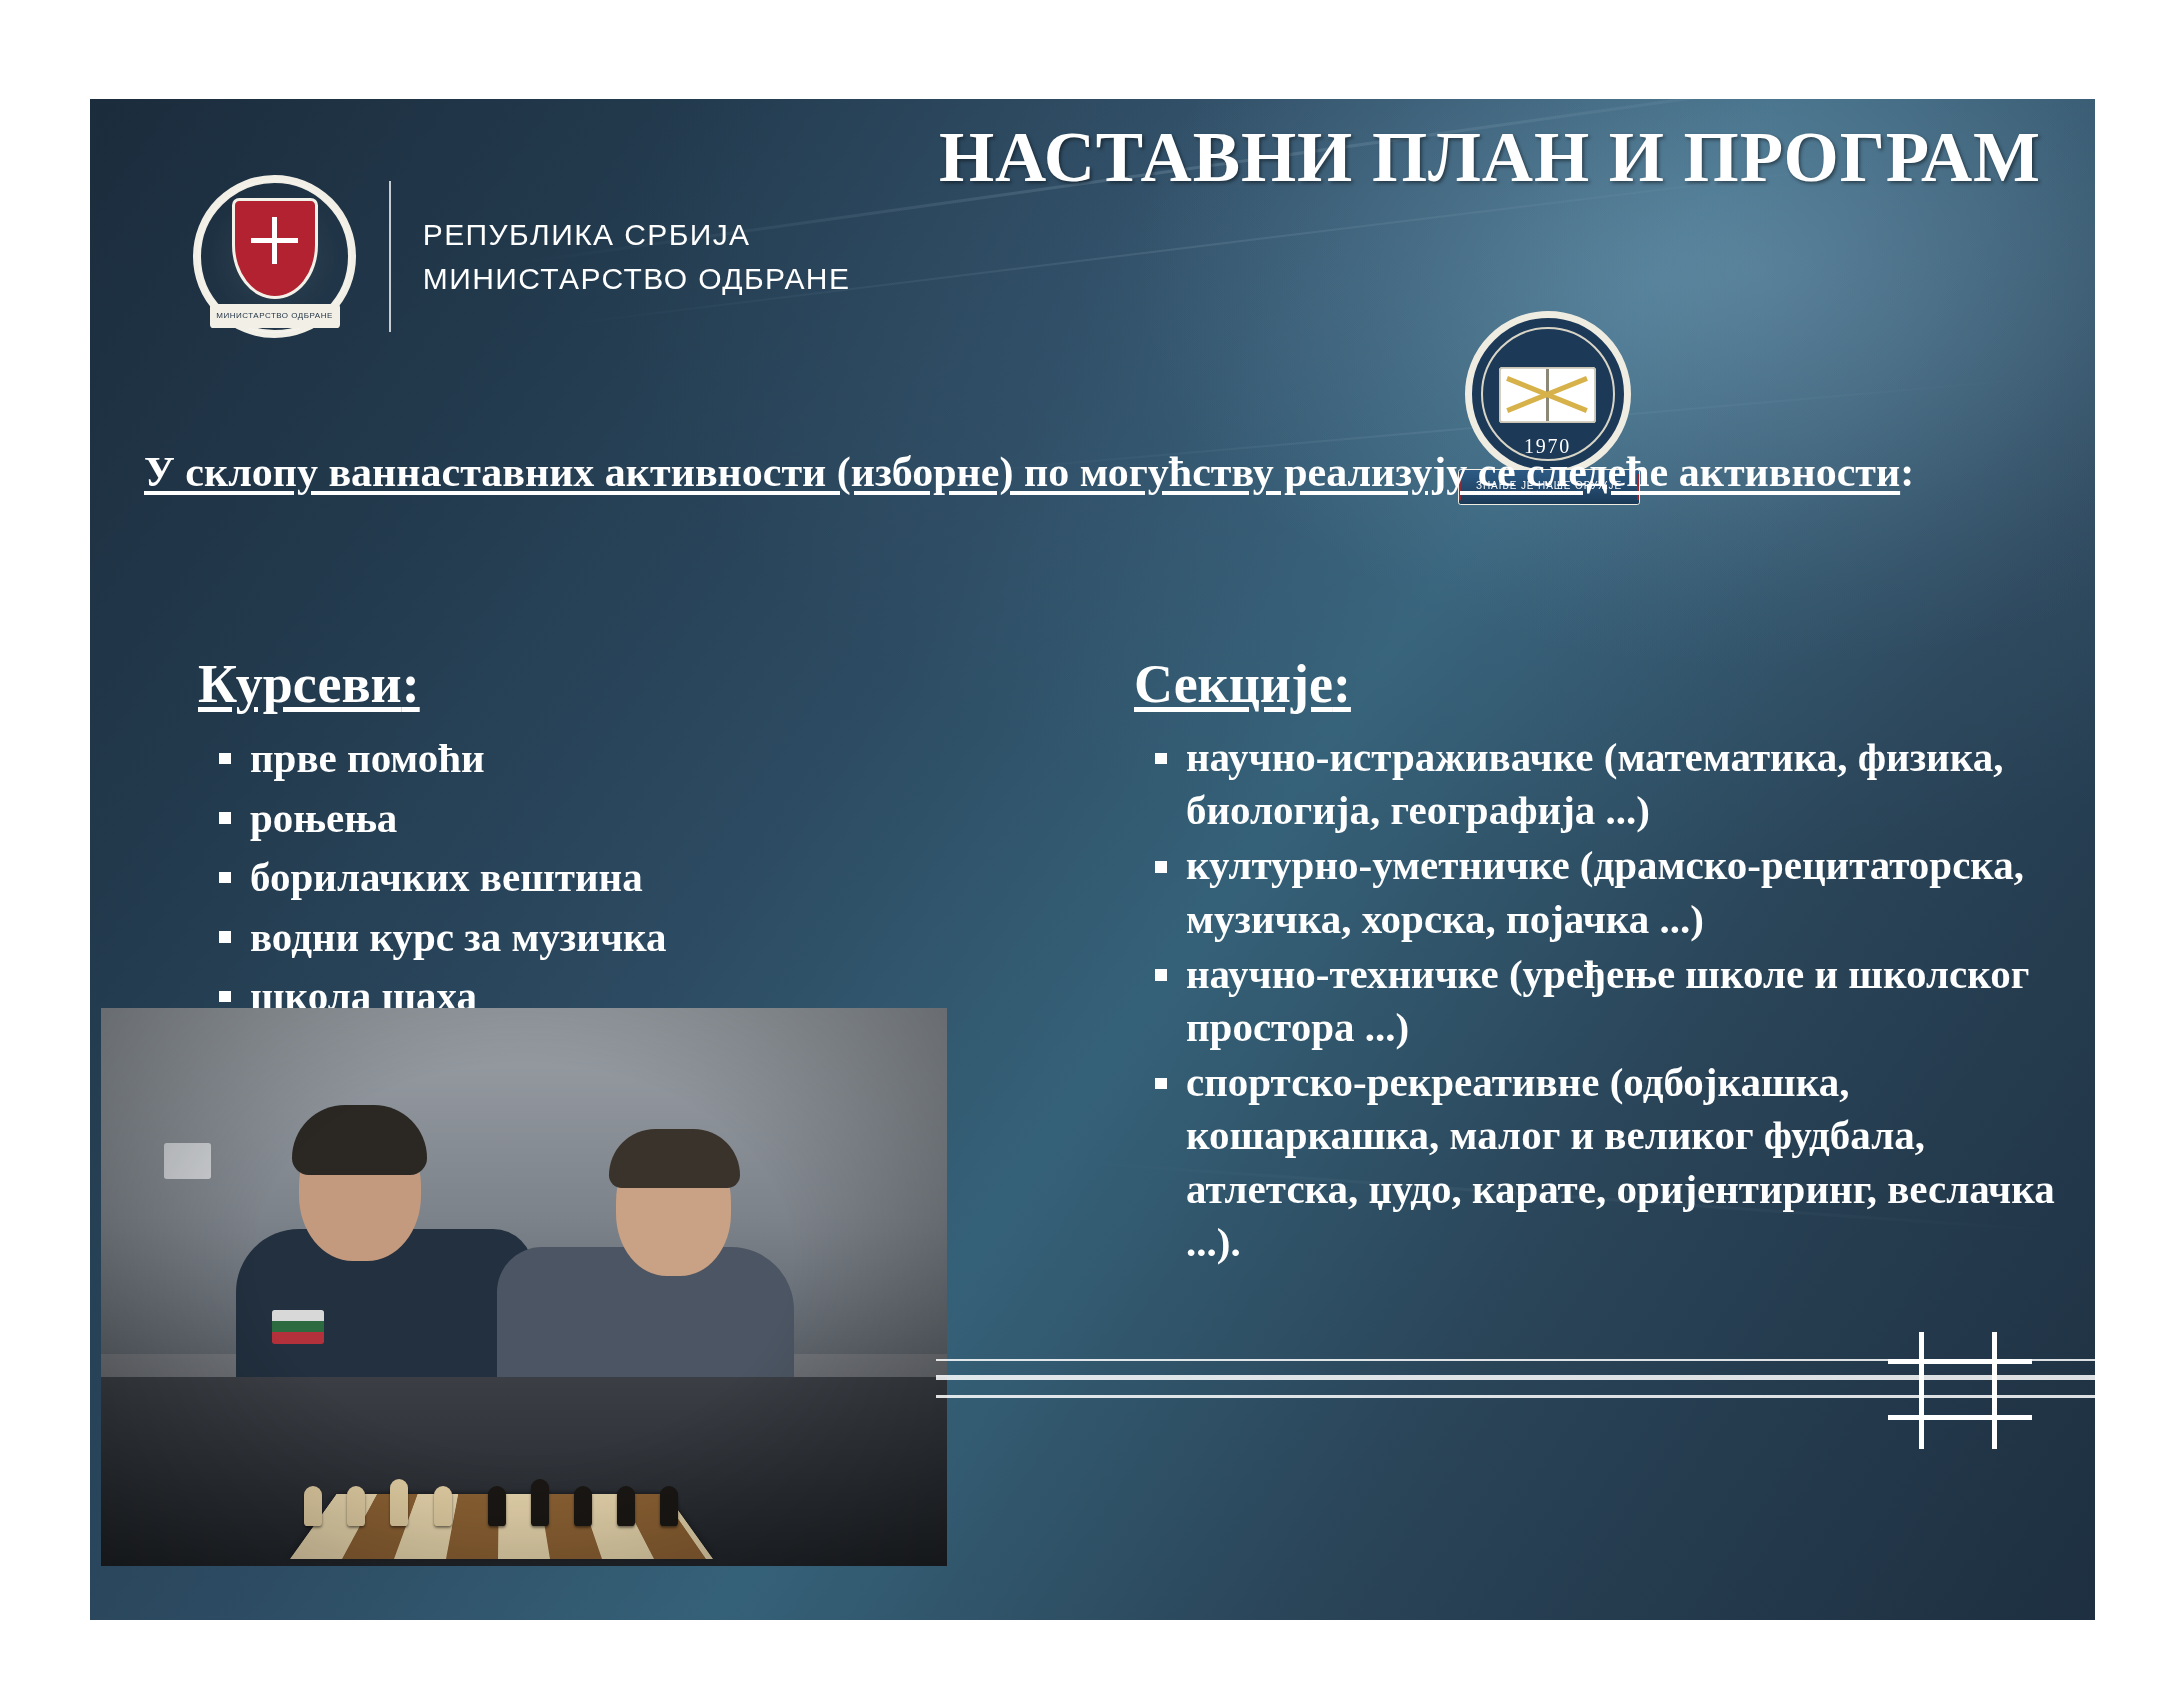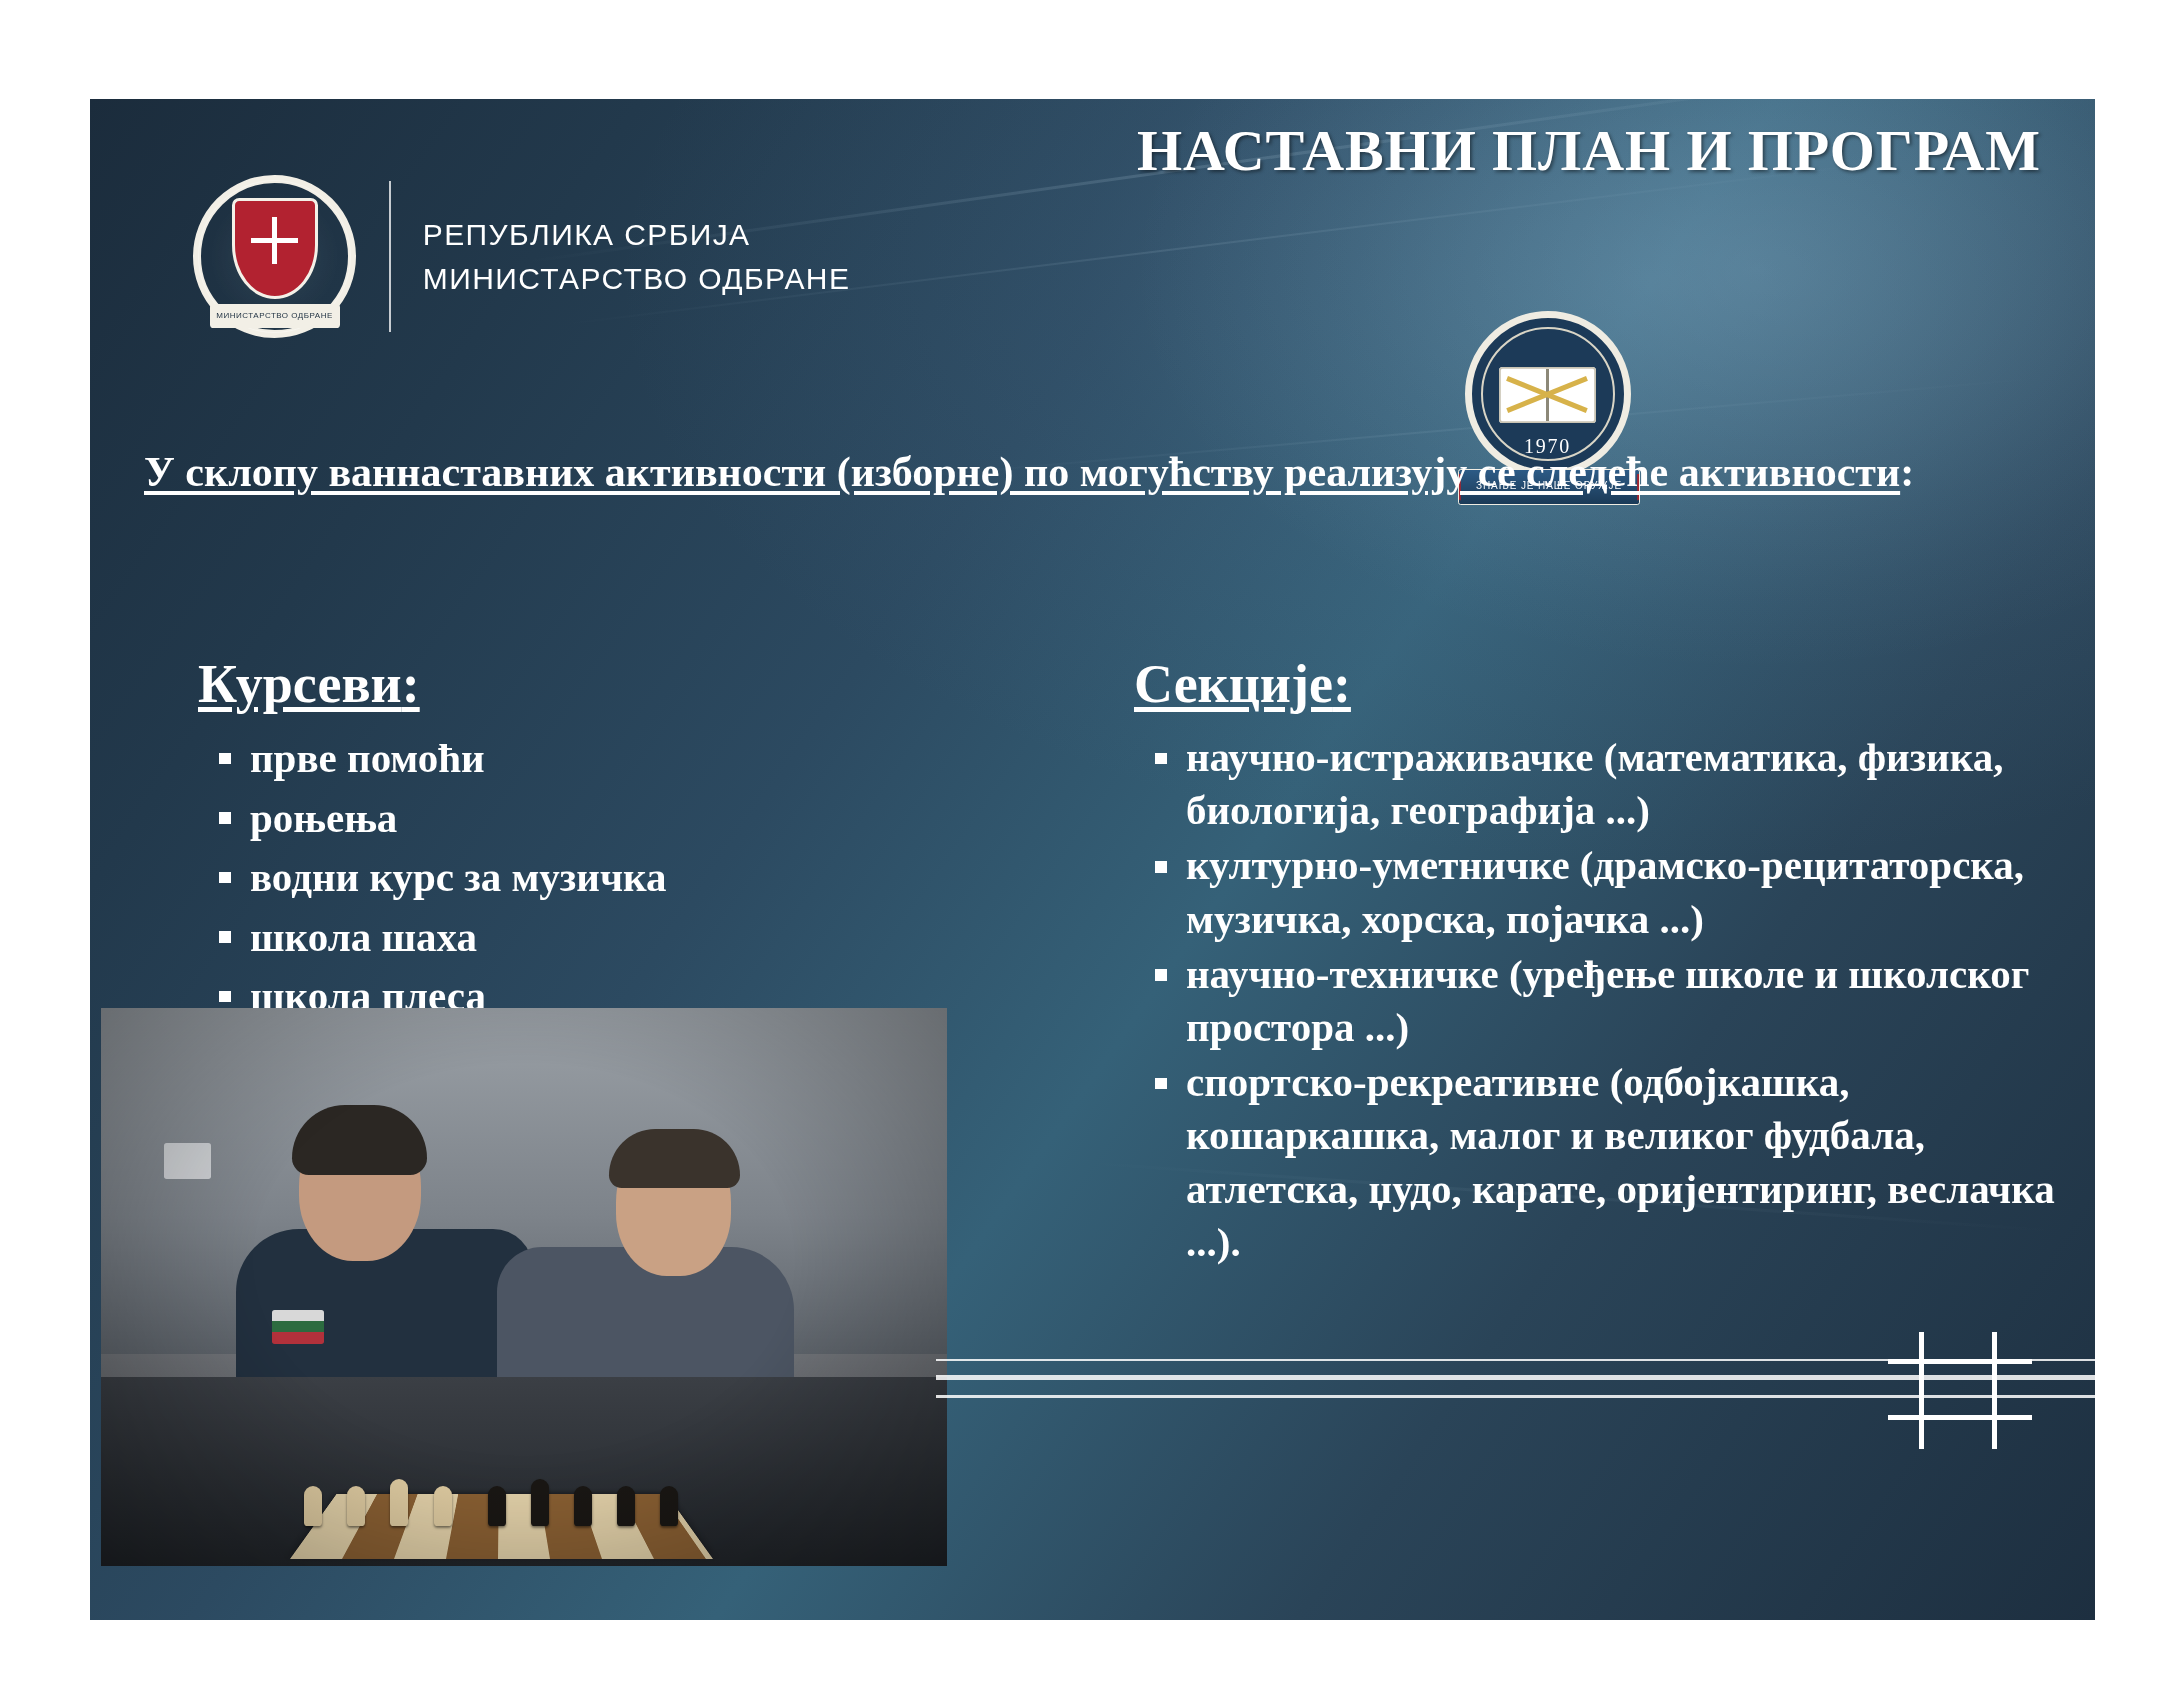--- a/index.html
+++ b/index.html
@@ -53,21 +53,21 @@
     pointer-events: none;
   }
 
   
   .title {
     position: absolute;
     right: 54px;
     top: 18px;
     font-family: "Liberation Serif", serif;
     font-weight: bold;
-    font-size: 58px;
+    font-size: 71px;
     letter-spacing: 0.9px;
     color: #ffffff;
     text-shadow: 1.8px 1.8px 3.6px rgba(0,0,0,0.45);
     white-space: nowrap;
   }
 
   .ministry-block {
     position: absolute;
     left: 99px;
     top: 72px;
@@ -458,20 +458,21 @@
       <span class="u">У склопу ваннаставних активности (изборне) по могућству реализују се следеће активности</span><span>:</span>
     </div>
 
     <div class="col-left">
       <div class="col-head">
         <span>Курсеви</span><span class="plain">:</span>
       </div>
       <ul class="items">
         <li>прве помоћи</li>
         <li>роњења</li>
+        <li>борилачких вештина</li>
         <li>водни курс за музичка</li>
         <li>школа шаха</li>
         <li>школа плеса</li>
         <li>хорско певање.</li>
       </ul>
     </div>
 
     <div class="col-right">
       <div class="col-head">
         <span>Секције</span><span class="plain">:</span>

